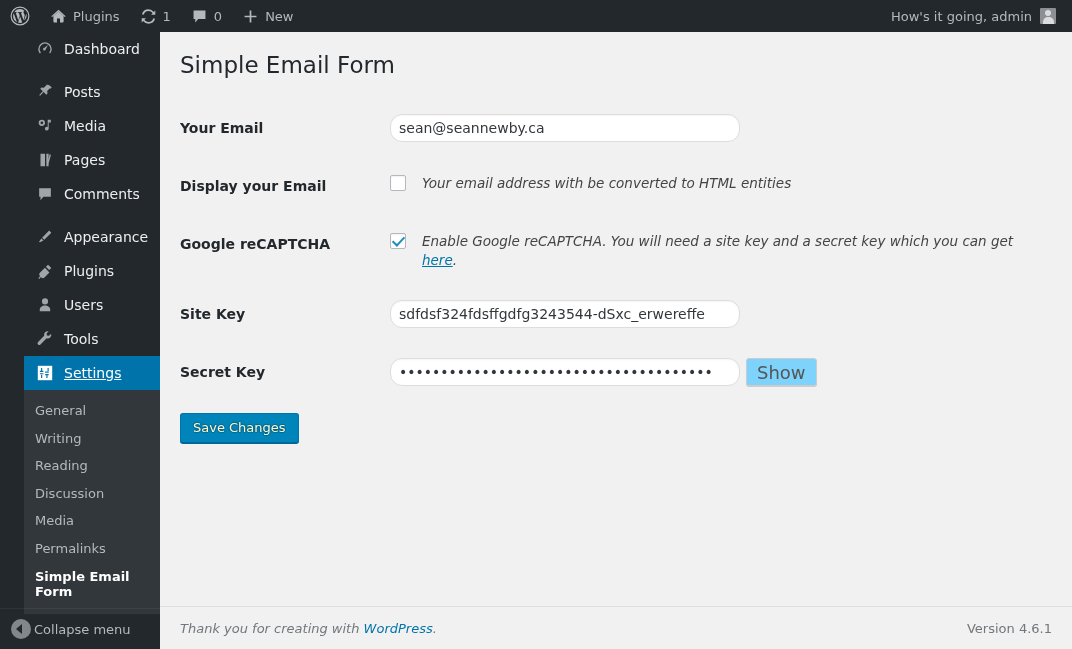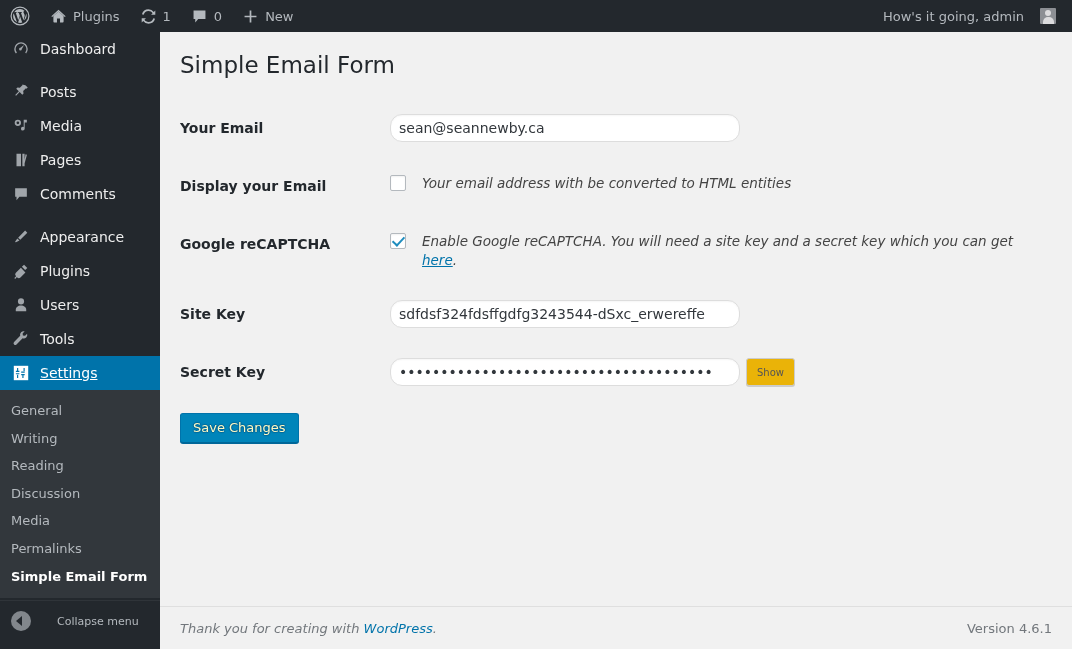--- a/index.html
+++ b/index.html
@@ -25,21 +25,21 @@
   .ab-item {
     display: flex; align-items: center; gap: 6px;
     height: 32px; padding: 0 10px;
     color: #b4b9be; cursor: pointer; white-space: nowrap;
   }
   .ab-right {
     margin-left: auto; display: flex; align-items: center;
     height: 32px; padding-right: 8px;
   }
   .ab-howdy {
-    display: flex; align-items: center; gap: 16px;
+    display: flex; align-items: center; gap: 8px;
     height: 32px; padding: 0 8px; color: #b4b9be; cursor: pointer;
   }
   .avatar {
     width: 16px; height: 16px; background: #8c8f94; display: block;
     position: relative; overflow: hidden; border-radius: 1px;
   }
   .avatar::before {
     content: ""; position: absolute; left: 5px; top: 2px;
     width: 6px; height: 6px; border-radius: 50%; background: #dcdcde;
   }
@@ -49,20 +49,21 @@
   }
   .ab-icon { display:inline-flex; align-items:center; justify-content:center; }
   .ab-count { font-size: 13px; }
 
   
   #adminmenu {
     position: absolute; top: 32px; left: 0;
     width: 160px; height: 617px;
     background: #23282d;
     font-size: 14px;
+    padding-left: 24px;
   }
   .menu-top {
     position: relative;
     display: flex; align-items: center; gap: 9px;
     height: 34px; padding-left: 11px;
     color: #eee; cursor: pointer;
   }
   .menu-top .mlabel { line-height: 1; }
   .menu-top.current {
     background: #0073aa; color: #fff; text-decoration: underline;
@@ -79,25 +80,25 @@
   .menu-ico svg { display:block; }
 
   .submenu { background: #32373c; padding: 7px 0 8px 0; }
   .submenu-item {
     display: block; padding: 6px 0 6px 11px;
     font-size: 13px; color: #b4b9be; cursor: pointer; line-height: 1.2;
   }
   .submenu-item.current { color: #fff; font-weight: 700; }
 
   #collapse-menu {
-    position: absolute; left: 0; bottom: 8px;
+    position: absolute; left: 0; bottom: 0;
     width: 160px; height: 41px;
-    display: flex; align-items: center; gap: 26px;
+    display: flex; align-items: center; gap: 3px;
     padding-left: 11px;
-    color: #b4b9be; font-size: 11px; cursor: pointer;
+    color: #b4b9be; font-size: 13px; cursor: pointer;
     border-top: 1px solid rgba(255,255,255,0.06);
   }
   .collapse-ico {
     width: 20px; height: 20px; border-radius: 50%;
     background: #82878c; position: relative; flex: 0 0 20px;
   }
   .collapse-ico::after {
     content: ""; position: absolute; left: 5px; top: 5px;
     width: 0; height: 0;
     border-top: 5px solid transparent;
@@ -140,25 +141,25 @@
     background: #fff;
     color: #32373c;
     font-size: 14px;
     font-family: "DejaVu Sans", "Liberation Sans", sans-serif;
     border-radius: 12px;
     box-shadow: 0 1px 2px rgba(0,0,0,0.04) inset;
   }
   .pw-row { display: flex; align-items: center; gap: 6px; }
   button.show-btn {
     height: 28px; padding: 0 10px;
-    background: #eab308;
+    background: #7dd3fc;
     border: 1px solid #ccc;
     border-radius: 3px;
     color: #555;
-    font-size: 10px;
+    font-size: 18px;
     font-family: "DejaVu Sans", "Liberation Sans", sans-serif;
     cursor: pointer;
     box-shadow: 0 1px 0 #ccc;
   }
 
   .cb-row { display: flex; align-items: flex-start; gap: 8px; padding-top: 2px; }
   .wp-check {
     -webkit-appearance: none; appearance: none;
     width: 16px; height: 16px; flex: 0 0 16px;
     margin: 1px 0 0 0;

